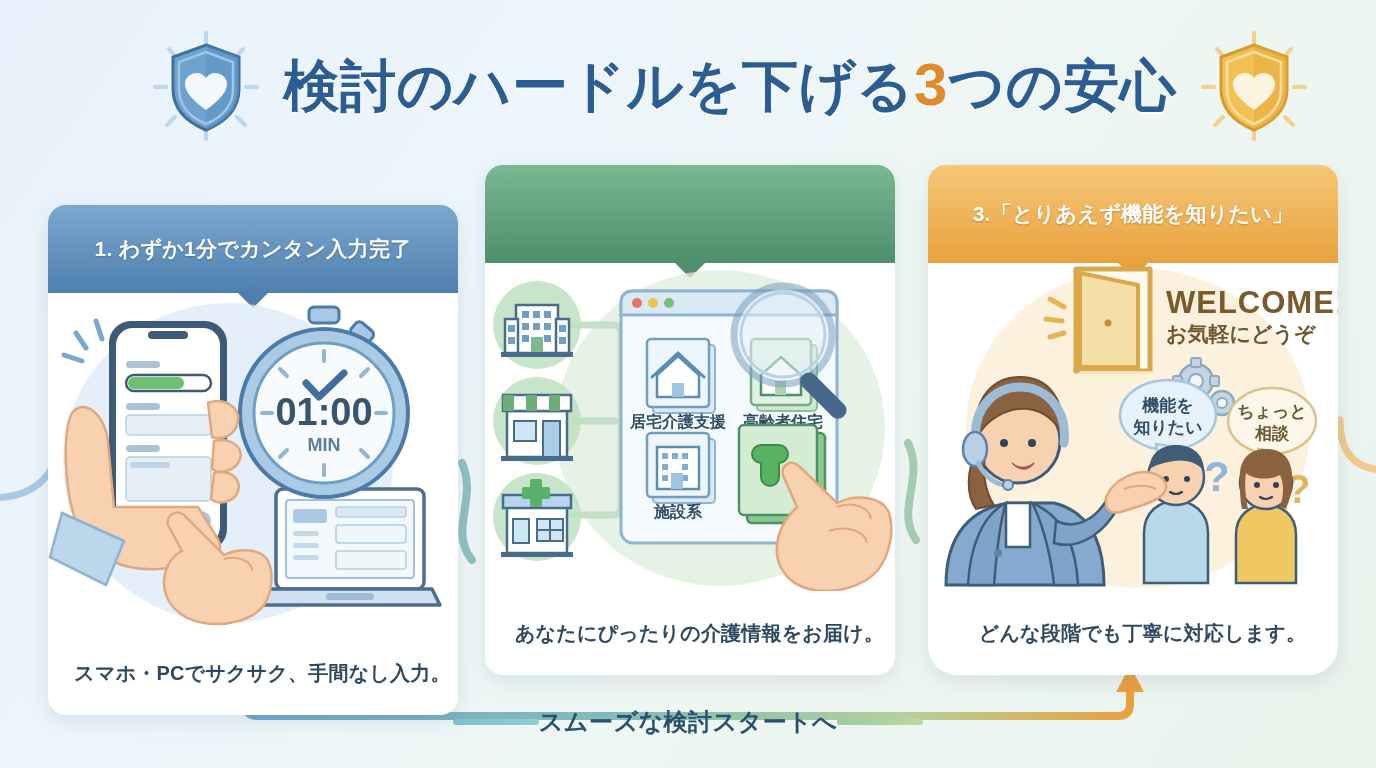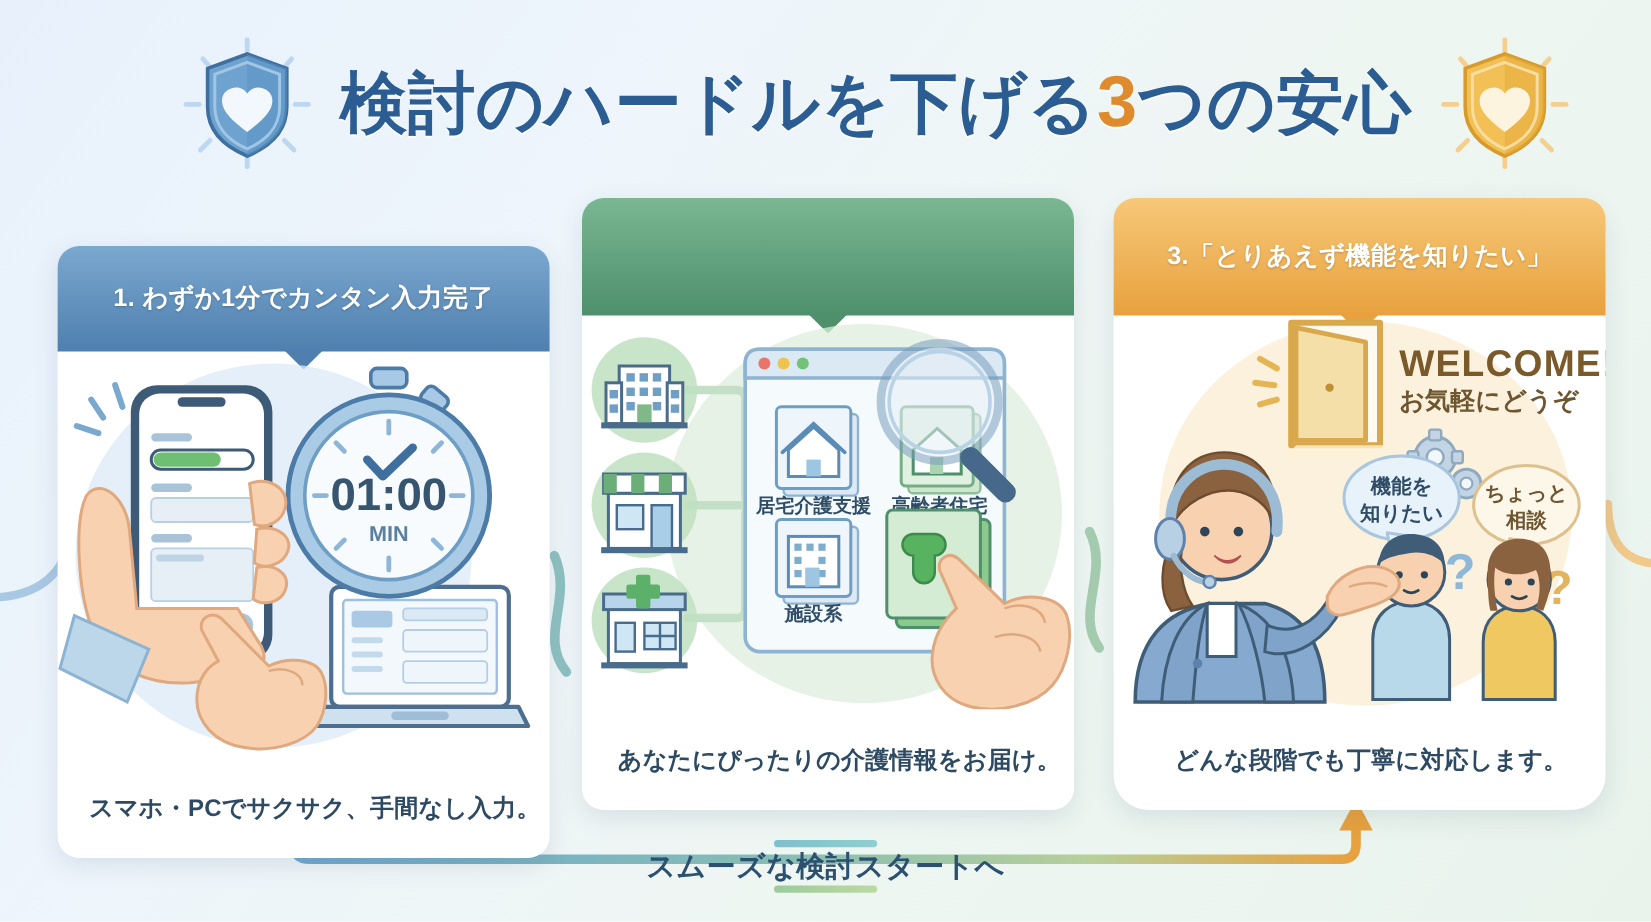--- a/index.html
+++ b/index.html
@@ -61,21 +61,21 @@
 
   .card-caption {
     position: absolute; bottom: 0; left: 0; right: 0; height: 84px;
     display: flex; align-items: center; justify-content: center;
     font-size: 20px; font-weight: 700; color: #2e4a63; letter-spacing: .2px; padding-left: 19px;
   }
 
   
   .footer-row {
     position: absolute; left: 0; right: 0; top: 700px; height: 44px;
-    display: flex; align-items: center; justify-content: center;  flex-direction: column;
+    display: flex; align-items: center; justify-content: center; 
   }
   .footer-dash { height: 6px; width: 86px; border-radius: 3px; }
   .dash-l { background: linear-gradient(90deg,#7fc0cc,#8fcfd0); }
   .dash-r { background: linear-gradient(90deg,#9ccb9c,#bdd9a2); }
   .footer-text { font-size: 24px; font-weight: 700; color: #2b5070; letter-spacing: .5px; white-space: nowrap; }
 
   
   .jp { font-family: "Liberation Sans","DejaVu Sans",sans-serif; }
 </style>
 </head>

